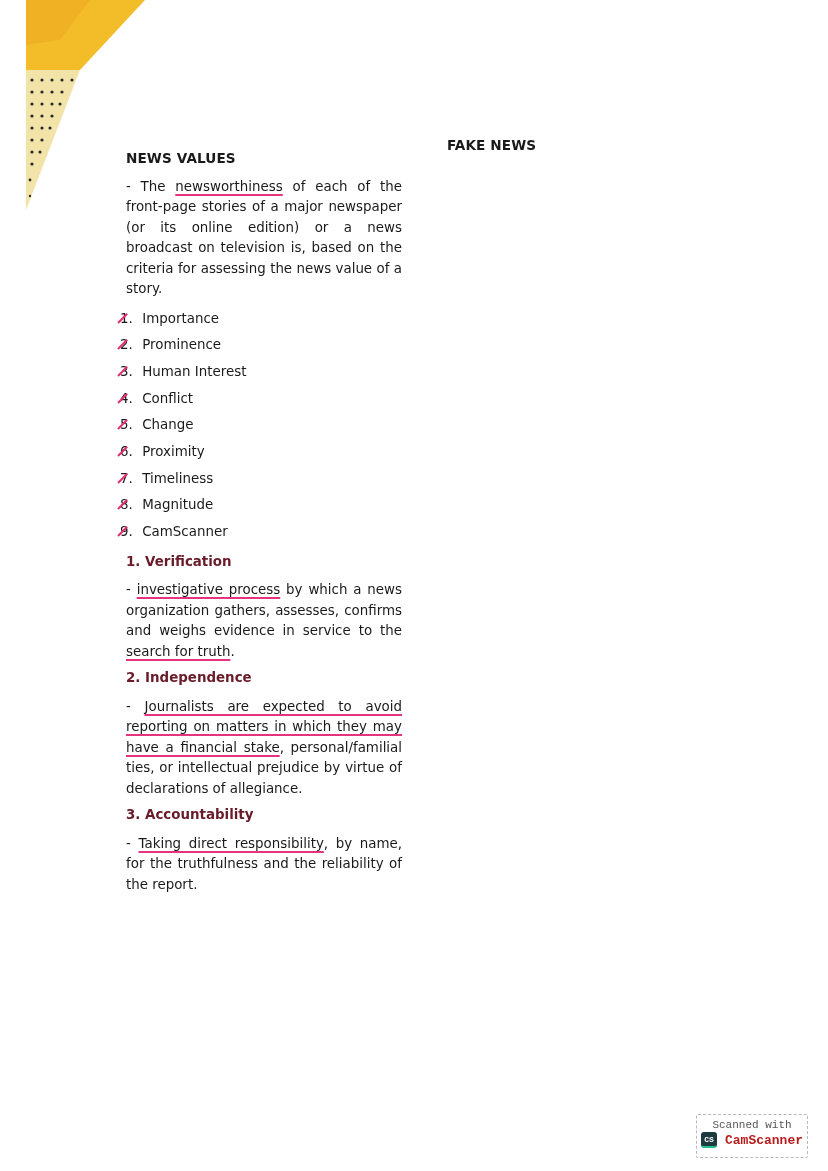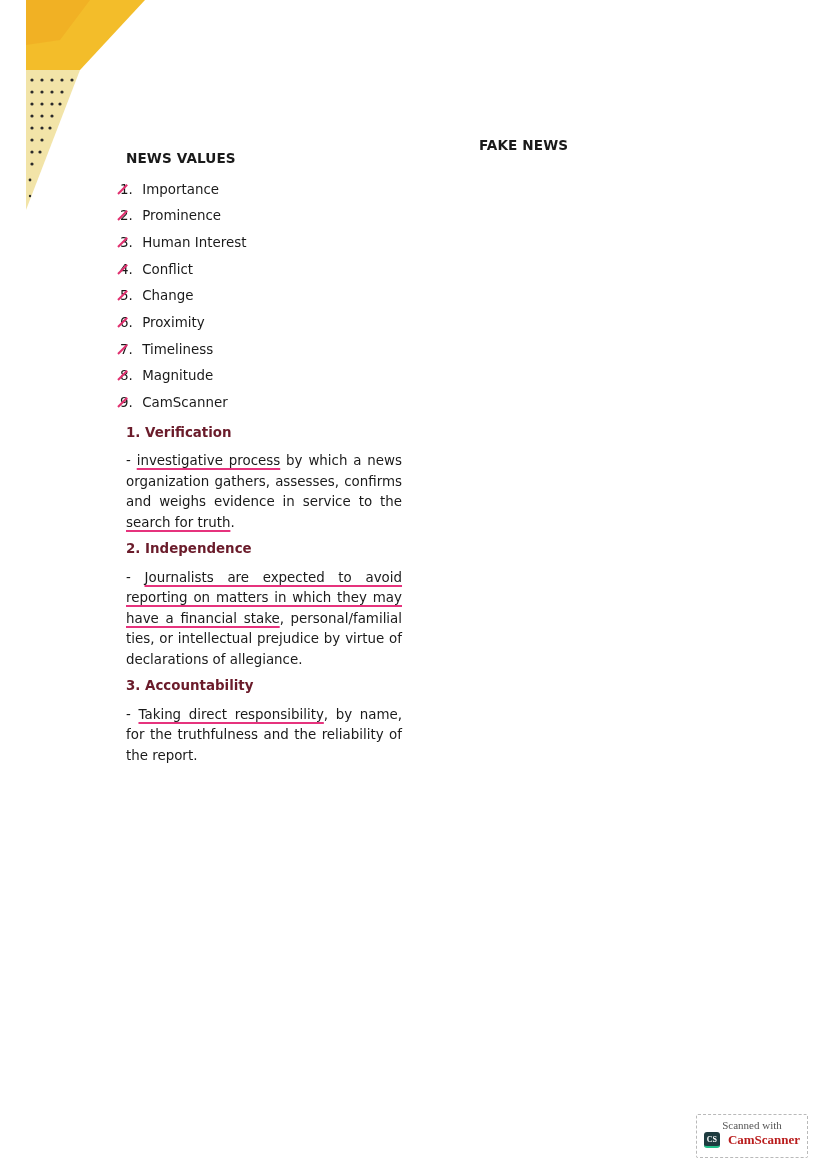--- a/index.html
+++ b/index.html
@@ -1,31 +1,31 @@
 <!DOCTYPE html>
 <html><head>
 <meta charset="utf-8">
 <style>
   html, body { margin:0; padding:0; }
   body { width:828px; height:1171px; background:#ffffff; position:relative; overflow:hidden;
          font-family:"DejaVu Sans", sans-serif; color:#1a1a1a; }
   .corner { position:absolute; left:0; top:0; width:150px; height:240px; }
   .col { position:absolute; font-size:13.4px; line-height:20.5px; }
   .col-left { left:126px; top:148px; width:276px; }
-  .col-right { left:447px; top:135px; width:266px;margin-left:32px; }
+  .col-right { left:447px; top:135px; width:266px; }
   .h { font-weight:bold; font-size:13.6px; letter-spacing:0.1px; margin:0 0 8px 0; }
   .p { text-align:justify; margin:0 0 6px 0; }
   .u { text-decoration:underline; text-decoration-color:#e6337d; text-decoration-thickness:2px; text-underline-offset:3px; }
   .list { margin:4px 0 0 -6px; padding:0; list-style:none; }
   .list li { height:26.7px; display:flex; align-items:center; }
   .num { position:relative; display:inline-block; min-width:18px; }
   .num::before { content:""; position:absolute; left:-2px; top:3px; width:13px; height:2px; background:#e0306f; transform:rotate(-45deg); transform-origin:left; top:13px; }
   .sub { font-weight:bold; color:#6a1b2a; margin:6px 0 8px 0; }
   .via { font-weight:bold; margin:40px 0 6px 0; text-align:justify; }
-  .badge { position:absolute; left:696px; top:1114px; width:110px; height:42px; border:1px dashed #b9b9b9; border-radius:2px; font-family:Liberation Serif, serif; }
+  .badge { position:absolute; left:696px; top:1114px; width:110px; height:42px; border:1px dashed #b9b9b9; border-radius:2px; font-family:Liberation Mono, monospace; }
   .badge .top { text-align:center; font-size:11px; color:#555; margin-top:4px; }
   .badge .bot { display:flex; align-items:center; justify-content:center; gap:8px; margin-top:1px; }
   .cs { width:16px; height:14px; background:#1d3b3f; color:#fff; font-size:8px; font-weight:bold; display:flex; align-items:center; justify-content:center; border-radius:3px; border-bottom:2px solid #22c08a; }
   .brand { font-size:13px; color:#b91c1c; font-weight:bold; }
 </style>
 </head>
 <body>
 
 <svg class="corner" viewBox="0 0 150 240">
   <polygon points="26,0 145,0 80,70 26,70" fill="#f3bd2a"></polygon>
@@ -56,20 +56,21 @@
     <circle cx="32" cy="152" r="1.6"></circle>
       <circle cx="40" cy="152" r="1.6"></circle>
     <circle cx="32" cy="164" r="1.6"></circle>
       <circle cx="30" cy="180" r="1.4"></circle>
       <circle cx="30" cy="196" r="1.2"></circle>
   </g>
 </svg>
 
 <div class="col col-left">
   <div class="h">NEWS VALUES</div>
+  <div class="p"><span>- The </span><span class="u">newsworthiness</span><span> of each of the front-page stories of a major newspaper (or its online edition) or a news broadcast on television is, based on the criteria for assessing the news value of a story.</span></div>
 
   <ul class="list">
     <li><span class="num">1.</span>&nbsp;<span>Importance</span></li>
     <li><span class="num">2.</span>&nbsp;<span>Prominence</span></li>
     <li><span class="num">3.</span>&nbsp;<span>Human Interest</span></li>
     <li><span class="num">4.</span>&nbsp;<span>Conflict</span></li>
     <li><span class="num">5.</span>&nbsp;<span>Change</span></li>
     <li><span class="num">6.</span>&nbsp;<span>Proximity</span></li>
     <li><span class="num">7.</span>&nbsp;<span>Timeliness</span></li>
     <li><span class="num">8.</span>&nbsp;<span>Magnitude</span></li>

